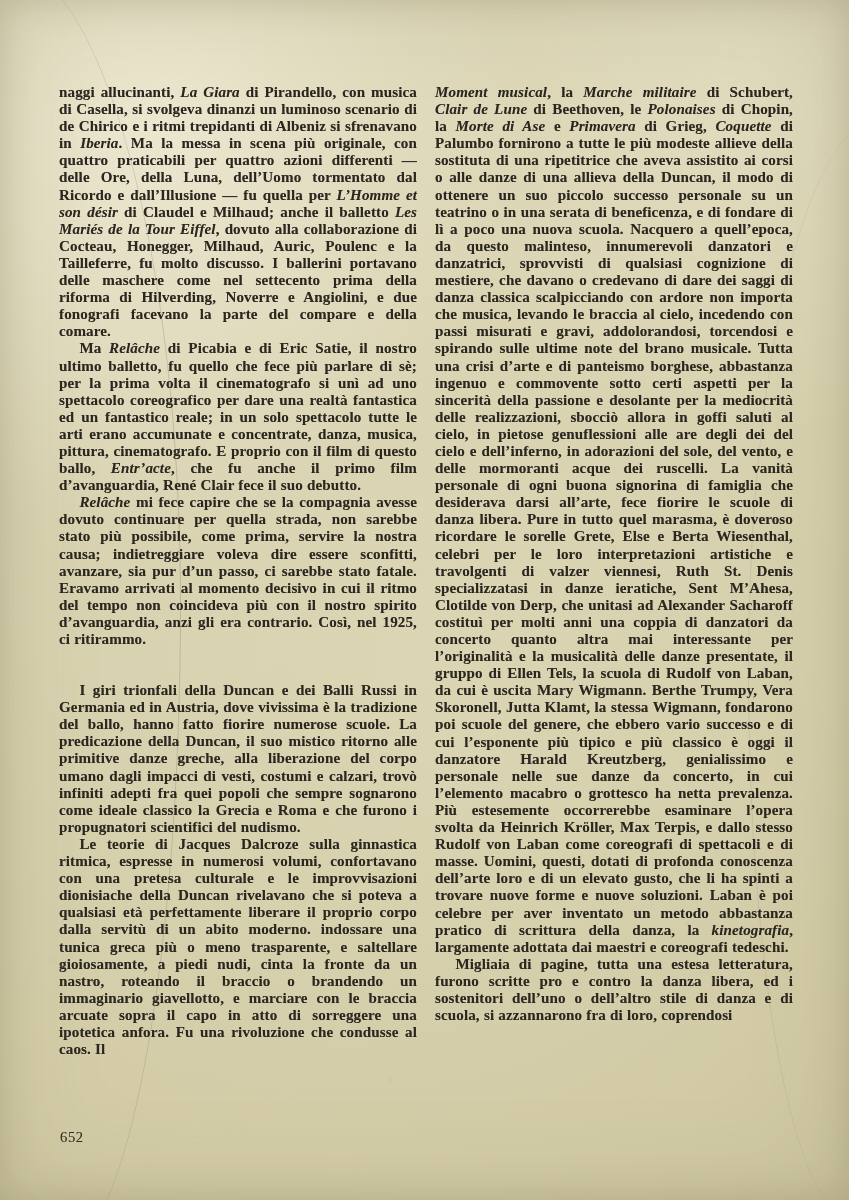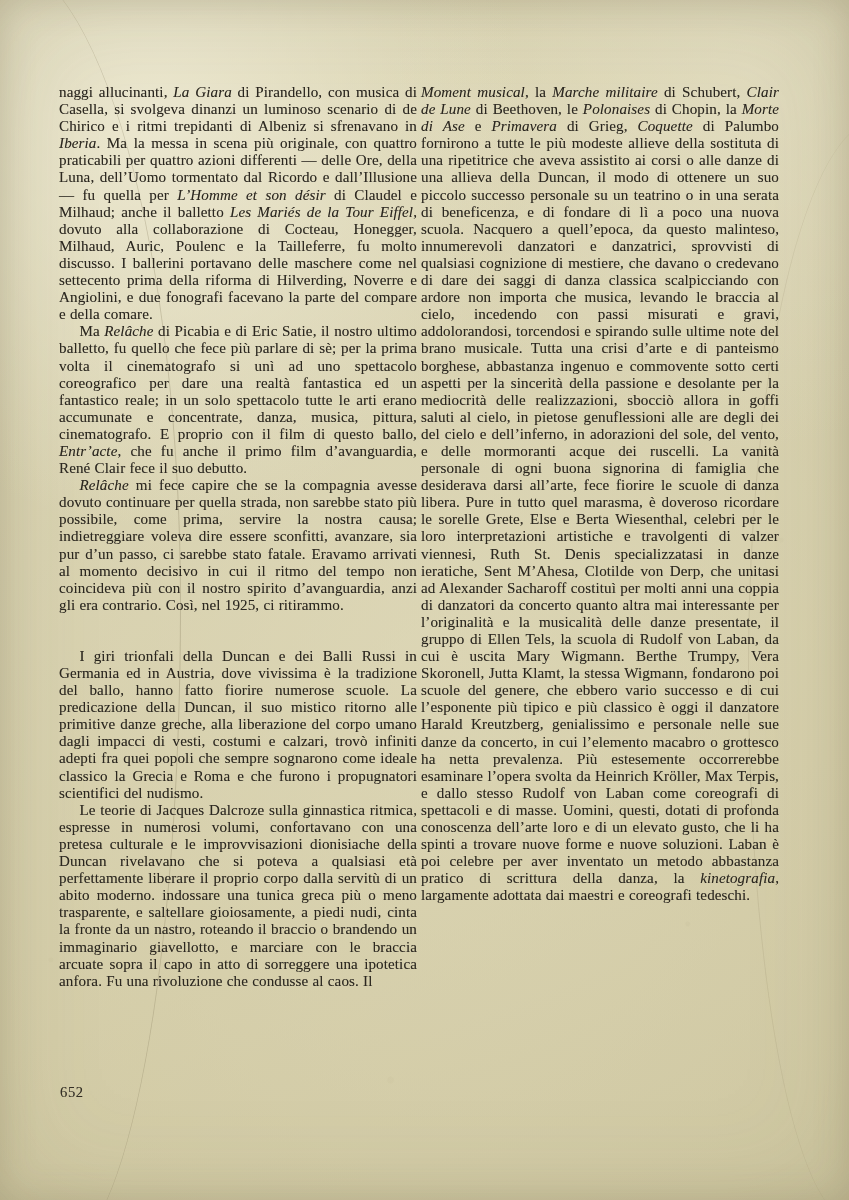--- a/index.html
+++ b/index.html
@@ -68,21 +68,22 @@
       inset 0 0 34px rgba(120,110,78,0.26),
       inset 0 0 110px rgba(120,110,78,0.14);
   }
 
   .columns {
     position: absolute;
     left: 59px;
     top: 84px;
     width: 734px;
     display: flex;
-    gap: 4px;
+    gap: 18px;
+    font-weight: bold;
   }
   .col {
     width: 358px;
   }
   .col p {
     margin: 0;
     text-align: justify;
     text-align-last: left;
     font-size: 15.1px;
     line-height: 17.1px;
@@ -91,21 +92,21 @@
     -webkit-font-smoothing: antialiased;
     text-shadow: 0 0 .6px rgba(43,39,32,0.32);
   }
   .col p + p { text-indent: 1.35em; }
   .col p.gap-before { margin-top: 34px; }
   .col p em { font-style: italic; }
 
   .folio {
     position: absolute;
     left: 60px;
-    top: 1084px;
+    top: 1129px;
     font-size: 14.6px;
     letter-spacing: .6px;
     color: #332e25;
     text-shadow: 0 0 .6px rgba(43,39,32,0.3);
   }
 </style>
 </head>
 <body>
 
 <div class="page">
@@ -117,19 +118,20 @@
   <div class="columns">
     <div class="col" id="col-left">
         <p style="text-indent: 0px;"><span>naggi allucinanti, </span><em>La Giara</em><span> di Pirandello, con musica di Casella, si svolgeva dinanzi un luminoso scenario di de Chirico e i ritmi trepidanti di Albeniz si sfrenavano in </span><em>Iberia</em><span>. Ma la messa in scena più originale, con quattro praticabili per quattro azioni differenti — delle Ore, della Luna, dell’Uomo tormentato dal Ricordo e dall’Illusione — fu quella per </span><em>L’Homme et son désir</em><span> di Claudel e Milhaud; anche il balletto </span><em>Les Mariés de la Tour Eiffel</em><span>, dovuto alla collaborazione di Cocteau, Honegger, Milhaud, Auric, Poulenc e la Tailleferre, fu molto discusso. I ballerini portavano delle maschere come nel settecento prima della riforma di Hilverding, Noverre e Angiolini, e due fonografi facevano la parte del compare e della comare.</span></p>
         <p><span>Ma </span><em>Relâche</em><span> di Picabia e di Eric Satie, il nostro ultimo balletto, fu quello che fece più parlare di sè; per la prima volta il cinematografo si unì ad uno spettacolo coreografico per dare una realtà fantastica ed un fantastico reale; in un solo spettacolo tutte le arti erano accumunate e concentrate, danza, musica, pittura, cinematografo. E proprio con il film di questo ballo, </span><em>Entr’acte</em><span>, che fu anche il primo film d’avanguardia, René Clair fece il suo debutto.</span></p>
         <p><em>Relâche</em><span> mi fece capire che se la compagnia avesse dovuto continuare per quella strada, non sarebbe stato più possibile, come prima, servire la nostra causa; indietreggiare voleva dire essere sconfitti, avanzare, sia pur d’un passo, ci sarebbe stato fatale. Eravamo arrivati al momento decisivo in cui il ritmo del tempo non coincideva più con il nostro spirito d’avanguardia, anzi gli era contrario. Così, nel 1925, ci ritirammo.</span></p>
         <p class="gap-before"><span>I giri trionfali della Duncan e dei Balli Russi in Germania ed in Austria, dove vivissima è la tradizione del ballo, hanno fatto fiorire numerose scuole. La predicazione della Duncan, il suo mistico ritorno alle primitive danze greche, alla liberazione del corpo umano dagli impacci di vesti, costumi e calzari, trovò infiniti adepti fra quei popoli che sempre sognarono come ideale classico la Grecia e Roma e che furono i propugnatori scientifici del nudismo.</span></p>
         <p><span>Le teorie di Jacques Dalcroze sulla ginnastica ritmica, espresse in numerosi volumi, confortavano con una pretesa culturale e le improvvisazioni dionisiache della Duncan rivelavano che si poteva a qualsiasi età perfettamente liberare il proprio corpo dalla servitù di un abito moderno. indossare una tunica greca più o meno trasparente, e saltellare gioiosamente, a piedi nudi, cinta la fronte da un nastro, roteando il braccio o brandendo un immaginario giavellotto, e marciare con le braccia arcuate sopra il capo in atto di sorreggere una ipotetica anfora. Fu una rivoluzione che condusse al caos. Il</span></p>
       </div>
     <div class="col" id="col-right">
         <p style="text-indent: 0px;"><em>Moment musical</em><span>, la </span><em>Marche militaire</em><span> di Schubert, </span><em>Clair de Lune</em><span> di Beethoven, le </span><em>Polonaises</em><span> di Chopin, la </span><em>Morte di Ase</em><span> e </span><em>Primavera</em><span> di Grieg, </span><em>Coquette</em><span> di Palumbo fornirono a tutte le più modeste allieve della sostituta di una ripetitrice che aveva assistito ai corsi o alle danze di una allieva della Duncan, il modo di ottenere un suo piccolo successo personale su un teatrino o in una serata di beneficenza, e di fondare di lì a poco una nuova scuola. Nacquero a quell’epoca, da questo malinteso, innumerevoli danzatori e danzatrici, sprovvisti di qualsiasi cognizione di mestiere, che davano o credevano di dare dei saggi di danza classica scalpicciando con ardore non importa che musica, levando le braccia al cielo, incedendo con passi misurati e gravi, addolorandosi, torcendosi e spirando sulle ultime note del brano musicale. Tutta una crisi d’arte e di panteismo borghese, abbastanza ingenuo e commovente sotto certi aspetti per la sincerità della passione e desolante per la mediocrità delle realizzazioni, sbocciò allora in goffi saluti al cielo, in pietose genuflessioni alle are degli dei del cielo e dell’inferno, in adorazioni del sole, del vento, e delle mormoranti acque dei ruscelli. La vanità personale di ogni buona signorina di famiglia che desiderava darsi all’arte, fece fiorire le scuole di danza libera. Pure in tutto quel marasma, è doveroso ricordare le sorelle Grete, Else e Berta Wiesenthal, celebri per le loro interpretazioni artistiche e travolgenti di valzer viennesi, Ruth St. Denis specializzatasi in danze ieratiche, Sent M’Ahesa, Clotilde von Derp, che unitasi ad Alexander Sacharoff costituì per molti anni una coppia di danzatori da concerto quanto altra mai interessante per l’originalità e la musicalità delle danze presentate, il gruppo di Ellen Tels, la scuola di Rudolf von Laban, da cui è uscita Mary Wigmann. Berthe Trumpy, Vera Skoronell, Jutta Klamt, la stessa Wigmann, fondarono poi scuole del genere, che ebbero vario successo e di cui l’esponente più tipico e più classico è oggi il danzatore Harald Kreutzberg, genialissimo e personale nelle sue danze da concerto, in cui l’elemento macabro o grottesco ha netta prevalenza. Più estesemente occorrerebbe esaminare l’opera svolta da Heinrich Kröller, Max Terpis, e dallo stesso Rudolf von Laban come coreografi di spettacoli e di masse. Uomini, questi, dotati di profonda conoscenza dell’arte loro e di un elevato gusto, che li ha spinti a trovare nuove forme e nuove soluzioni. Laban è poi celebre per aver inventato un metodo abbastanza pratico di scrittura della danza, la </span><em>kinetografia</em><span>, largamente adottata dai maestri e coreografi tedeschi.</span></p>
+        <p><span>Migliaia di pagine, tutta una estesa letteratura, furono scritte pro e contro la danza libera, ed i sostenitori dell’uno o dell’altro stile di danza e di scuola, si azzannarono fra di loro, coprendosi</span></p>
       </div>
   </div>
 
   <div class="folio">652</div>
 
   <div class="edge-vignette"></div>
 </div>
 
 </body></html>

